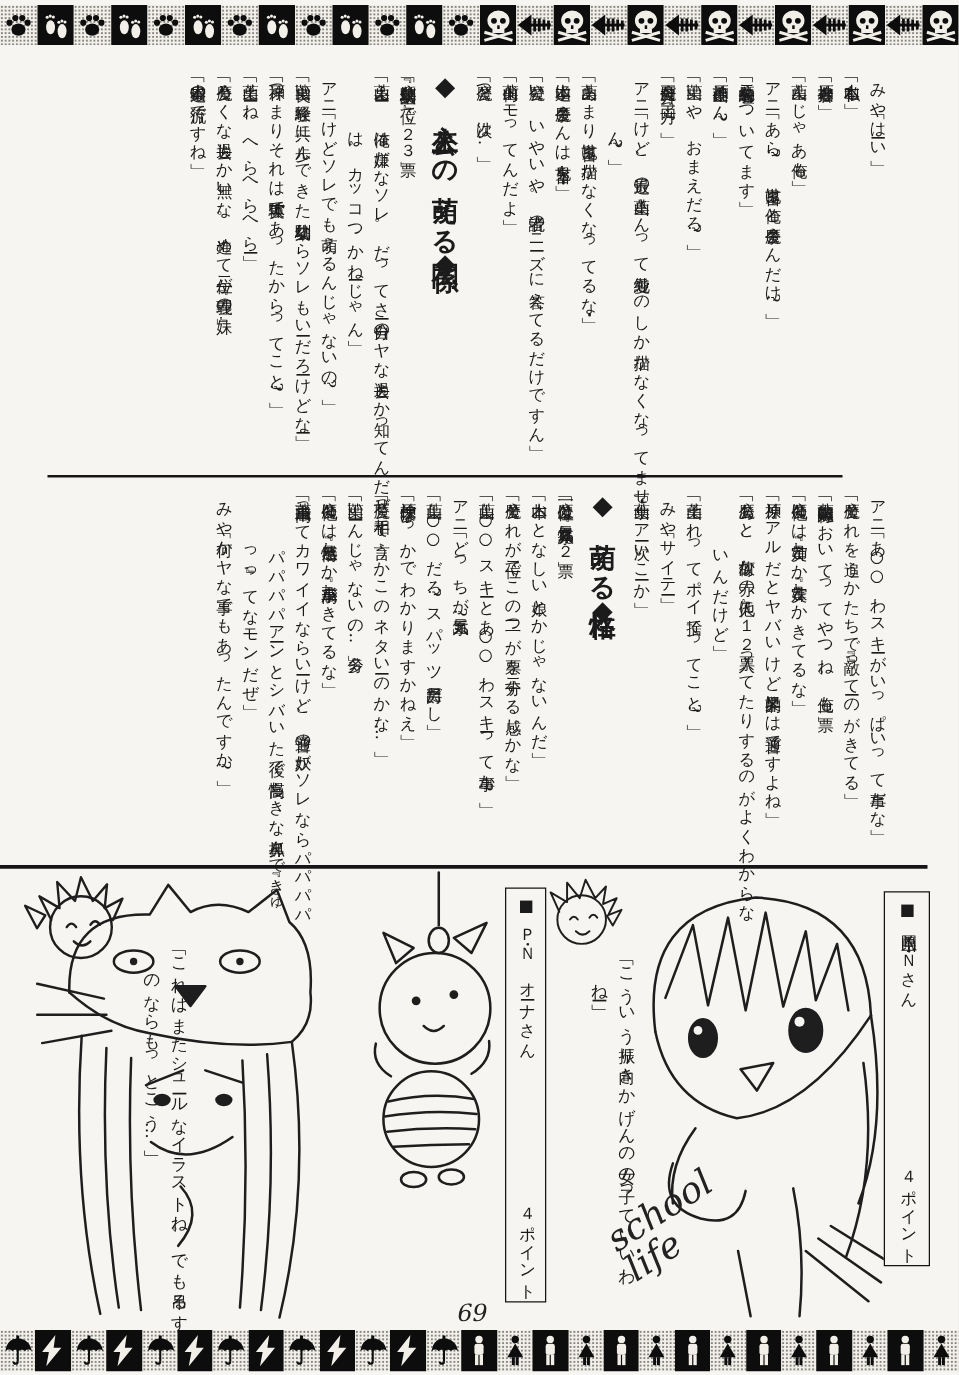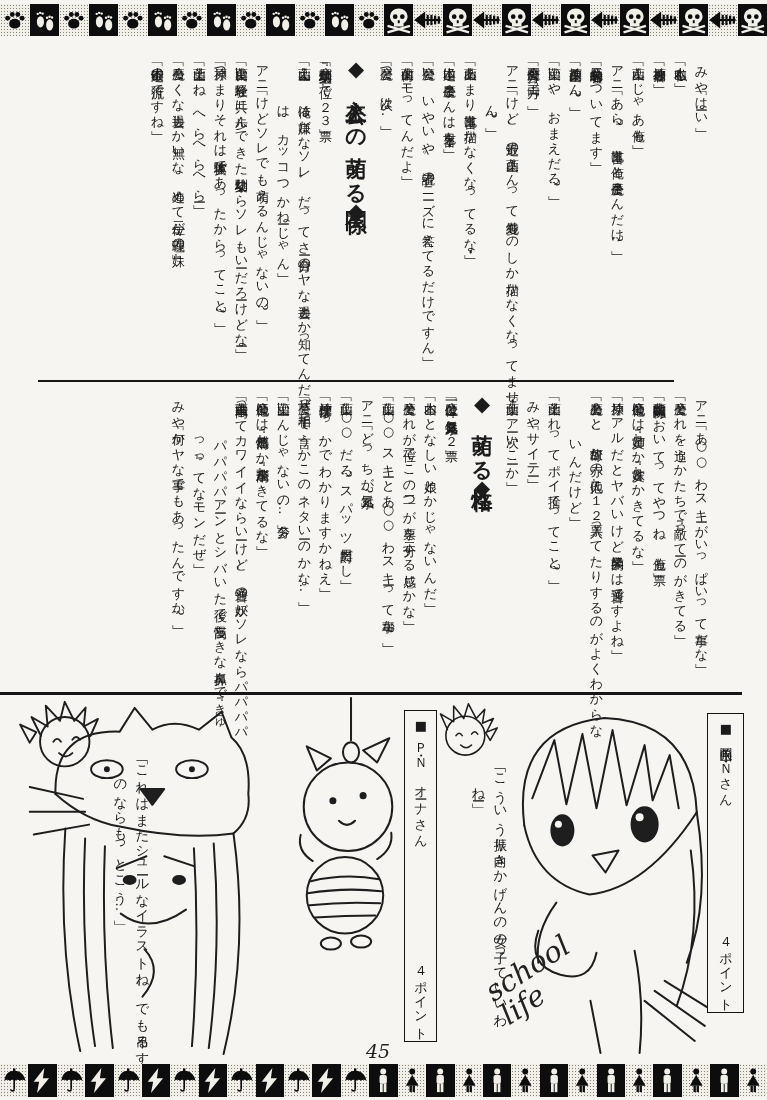--- a/index.html
+++ b/index.html
@@ -553,21 +553,21 @@
       </svg>
   </div>
 
   <div id="school-note">school life</div>
 
   <div id="right-caption" class="caption-box">
     <span class="v">■岡山県Ｋ・Ｎさん</span>
     <span class="v">４ポイント</span>
   </div>
 
-  <div id="page-number">45</div>
+  <div id="page-number">69</div>
 
   <div id="bottom-border" class="border-strip">
       <div class="tile light">
         <svg viewBox="0 0 24 24">
           <g fill="currentColor">
             <path d="M12 3.8c5.6 0 9.1 4.3 9.4 8.4-1.5-1.2-3.1-1.2-4.5.1-1.3-1.3-3-1.3-4.3 0-1.3-1.3-3-1.3-4.3 0-1.4-1.3-3-1.3-4.5-.1C4.2 8 6.4 3.8 12 3.8z"></path>
             <rect x="11.3" y="4" width="1.4" height="15.5"></rect>
             <path d="M12.7 19.5a2.1 2.1 0 0 1-4.2 0h1.5a.6.6 0 0 0 1.2 0z"></path>
             <rect x="11" y="1.8" width="2" height="2.6"></rect>
           </g>

